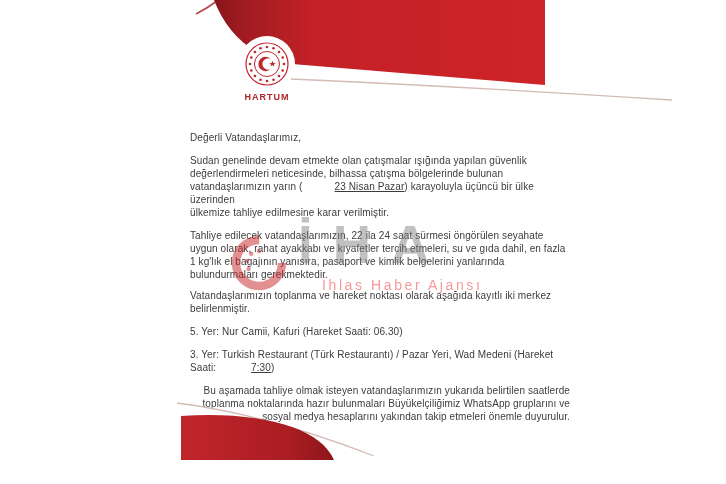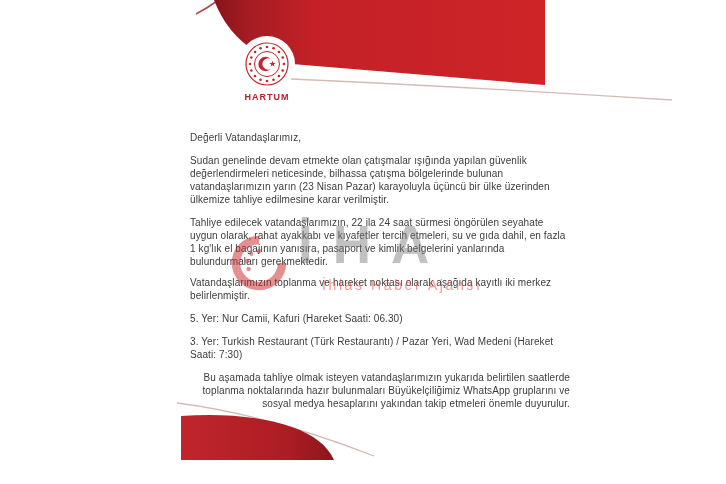--- a/index.html
+++ b/index.html
@@ -14,21 +14,21 @@
     position:absolute;left:227px;top:92px;width:80px;text-align:center;
     font-size:9px;font-weight:bold;color:#b2232b;letter-spacing:1px;
   }
   .letter{
     position:absolute;left:190px;top:131px;width:380px;
     font-size:10px;line-height:13px;color:#3c3c3c;letter-spacing:0.1px;
   }
   .letter p{margin:0 0 10px 0;white-space:pre-line;}
   .letter p.p2{margin-bottom:8px;}
   .letter p.p4{margin-bottom:0;text-align:right;}
-  .u{}
+  .u{text-decoration:underline;margin-left:32px;}
   .watermark{position:absolute;left:224px;top:220px;width:310px;height:84px;pointer-events:none;}
   .wm-mark{position:absolute;left:2px;top:10px;opacity:0.5;}
   .wm-logo-text{
     position:absolute;left:74px;top:-9px;font-size:53px;line-height:68px;font-weight:800;
     color:#787878;opacity:0.45;letter-spacing:20px;white-space:nowrap;
   }
   .wm-agency{
     position:absolute;left:98px;top:57px;font-size:14px;color:#ef4444;opacity:0.55;
     letter-spacing:2.6px;white-space:nowrap;
   }

